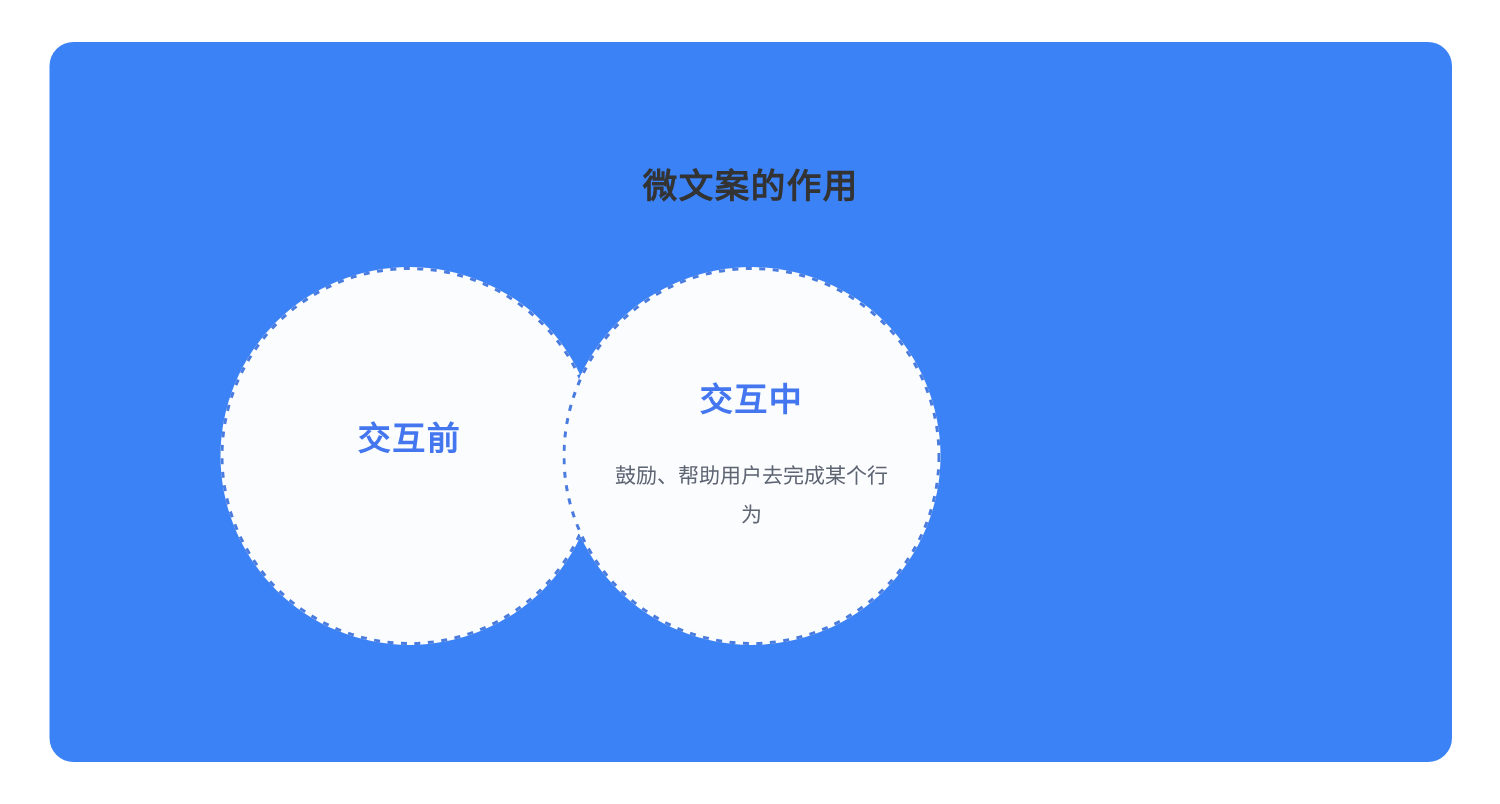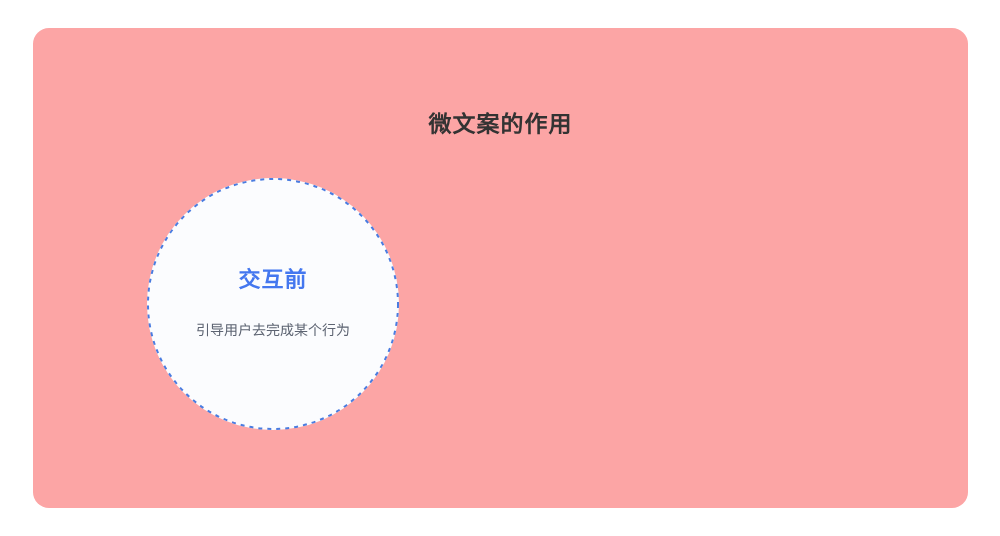--- a/index.html
+++ b/index.html
@@ -22,21 +22,21 @@
     background: #ffffff;
   }
 
   
   .card {
     position: absolute;
     left: 33px;
     top: 28px;
     width: 935px;
     height: 480px;
-    background: #fca5a5;
+    background: #3b82f6;
     border-radius: 16px;
   }
 
   
   .card-title {
     position: absolute;
     left: 0;
     top: 80px;
     width: 935px;
     text-align: center;
@@ -123,23 +123,31 @@
     <div class="card-title">微文案的作用</div>
 
     <div class="circles">
 
       <div class="circle circle-1">
         <svg class="ring" viewBox="0 0 252 252">
           <circle cx="126" cy="126" r="125" fill="none" stroke="#4a7ce0" stroke-width="2" stroke-dasharray="4 5" stroke-linecap="butt"></circle>
         </svg>
         <div class="circle-content">
           <div class="circle-heading">交互前</div>
-          <div class="circle-desc">引导用户去完成某个行为</div>
         </div>
       </div>
 
+      <div class="circle circle-2">
+        <svg class="ring" viewBox="0 0 252 252">
+          <circle cx="126" cy="126" r="125" fill="none" stroke="#4a7ce0" stroke-width="2" stroke-dasharray="4 5" stroke-linecap="butt"></circle>
+        </svg>
+        <div class="circle-content">
+          <div class="circle-heading">交互中</div>
+          <div class="circle-desc">鼓励、帮助用户去完成某个行为</div>
+        </div>
+      </div>
 
 
     </div>
 
   </div>
 
 </div>
 
 </body></html>

